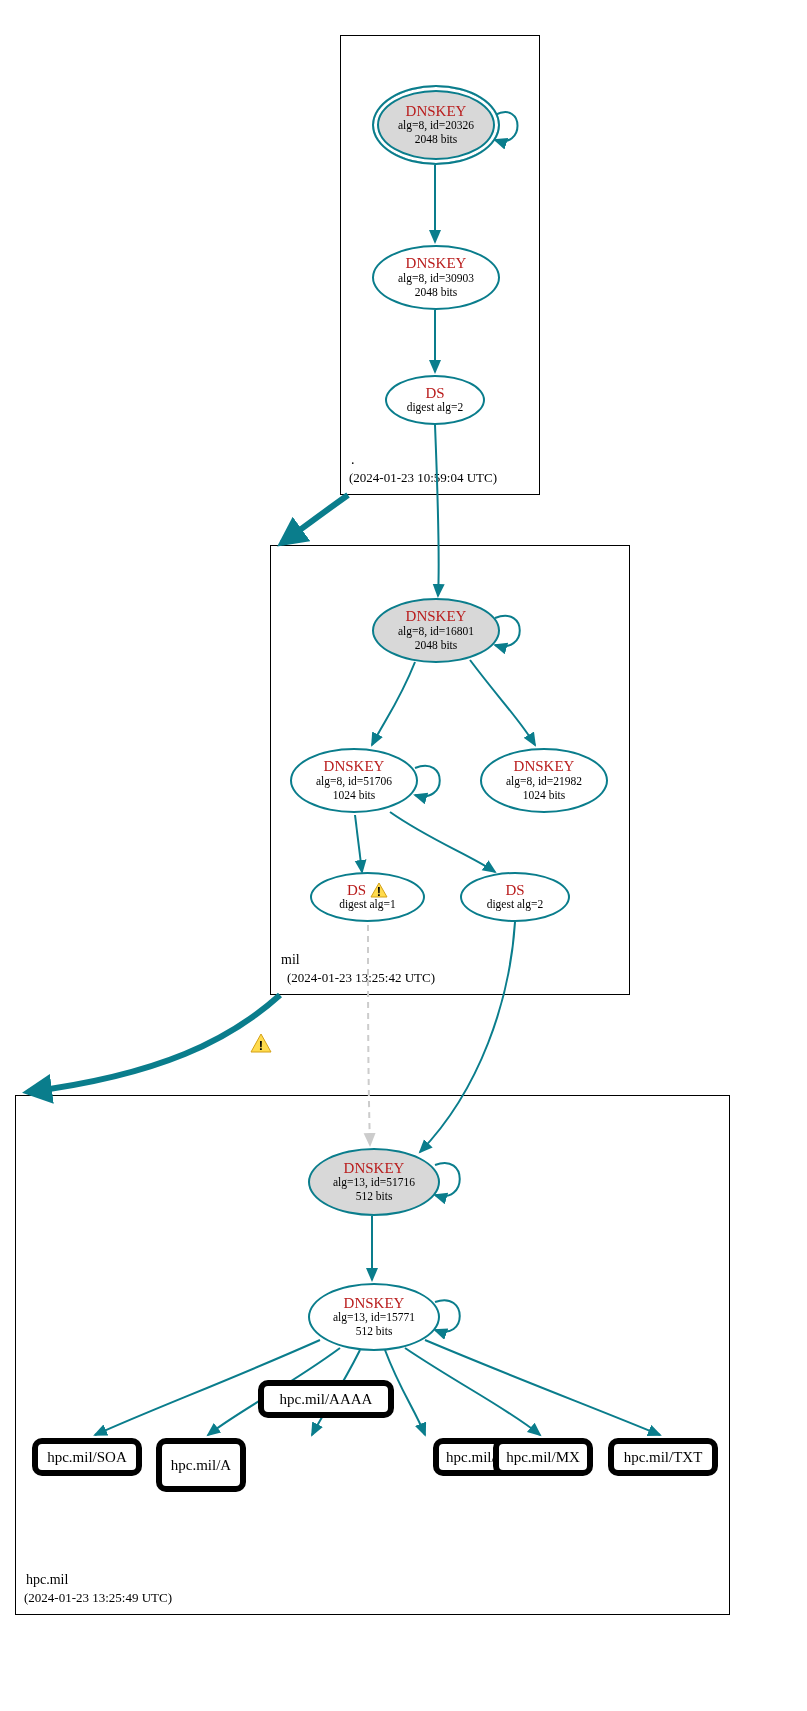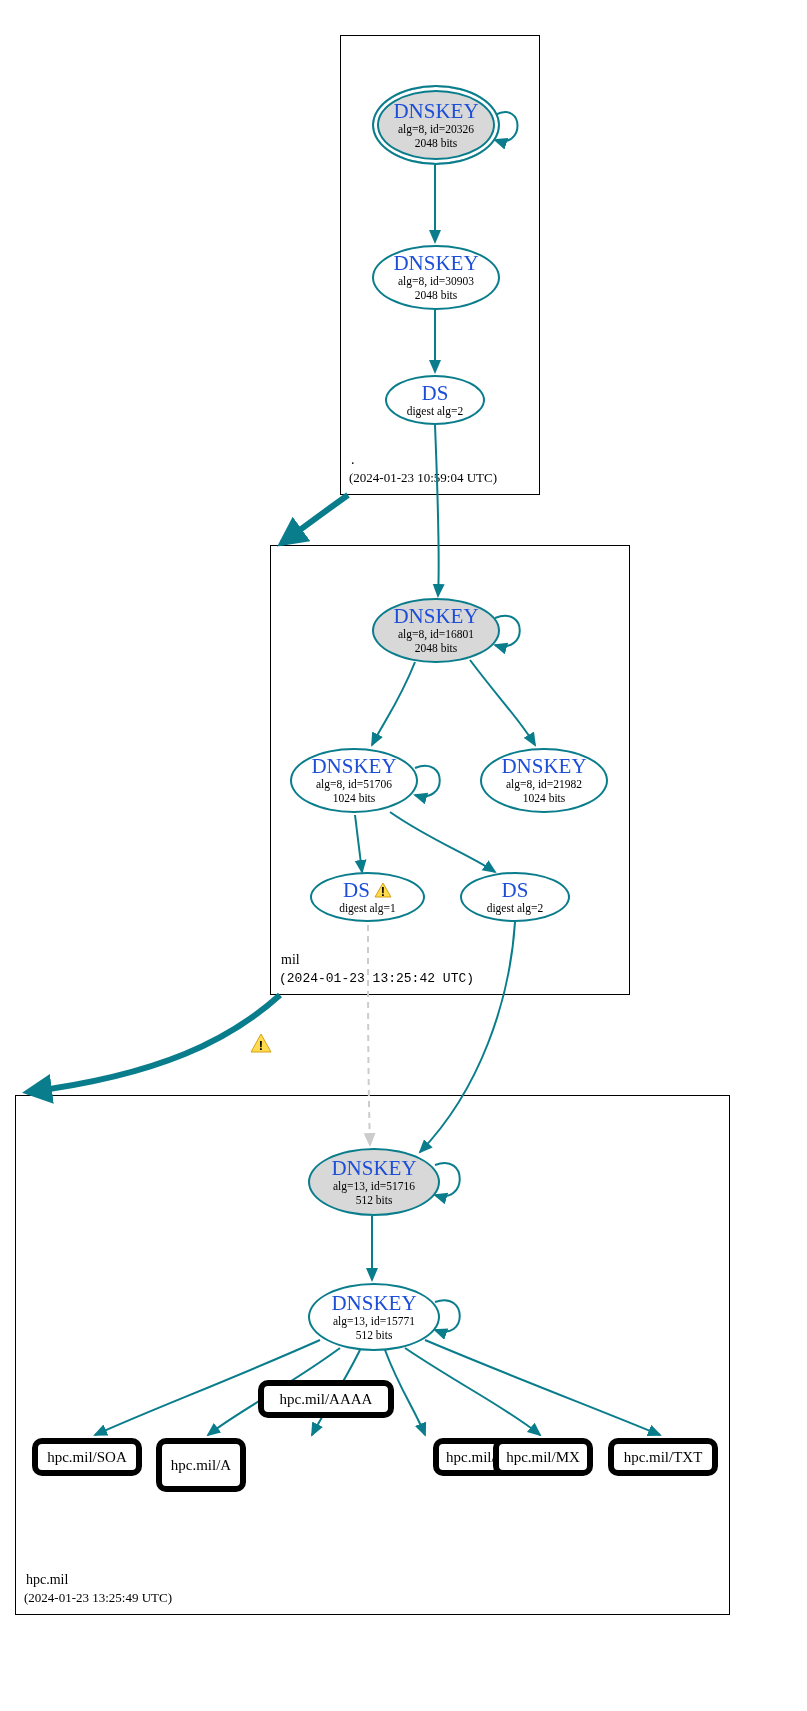--- a/index.html
+++ b/index.html
@@ -58,22 +58,22 @@
   }
   .rr-node {
     background: #fff;
     border: 6px solid #000000;
     border-radius: 10px;
     display: flex;
     justify-content: center;
     align-items: center;
   }
   .node-title {
-    font-size: 21px;
-    color: #1d4ed8;
+    font-size: 15px;
+    color: #b91c1c;
     line-height: 1.1;
   }
   .node-sub {
     font-size: 11.5px;
     color: #000;
     line-height: 1.2;
   }
   .rr-label {
     font-size: 15px;
     color: #000;
@@ -105,21 +105,21 @@
 </head>
 <body>
 
 <div class="zone-box" style="left:340px; top:35px; width:200px; height:460px;">
   <div class="zone-label" style="left:10px; bottom:26px;">.</div>
   <div class="zone-timestamp" style="left:8px; bottom:8px;">(2024-01-23 10:59:04 UTC)</div>
 </div>
 
 <div class="zone-box" style="left:270px; top:545px; width:360px; height:450px;">
   <div class="zone-label" style="left:10px; bottom:26px;">mil</div>
-  <div class="zone-timestamp" style="left:8px; bottom:8px;font-family:Liberation Mono, monospace;">(2024-01-23 13:25:42 UTC)</div>
+  <div class="zone-timestamp" style="left:16px; bottom:8px;">(2024-01-23 13:25:42 UTC)</div>
 </div>
 
 <div class="zone-box" style="left:15px; top:1095px; width:715px; height:520px;">
   <div class="zone-label" style="left:10px; bottom:26px;">hpc.mil</div>
   <div class="zone-timestamp" style="left:8px; bottom:8px;">(2024-01-23 13:25:49 UTC)</div>
 </div>
 
 <svg class="edges" width="807" height="1711">
   <defs>
     <marker id="arrow" markerWidth="8" markerHeight="8" refX="6" refY="3" orient="auto" markerUnits="strokeWidth">

